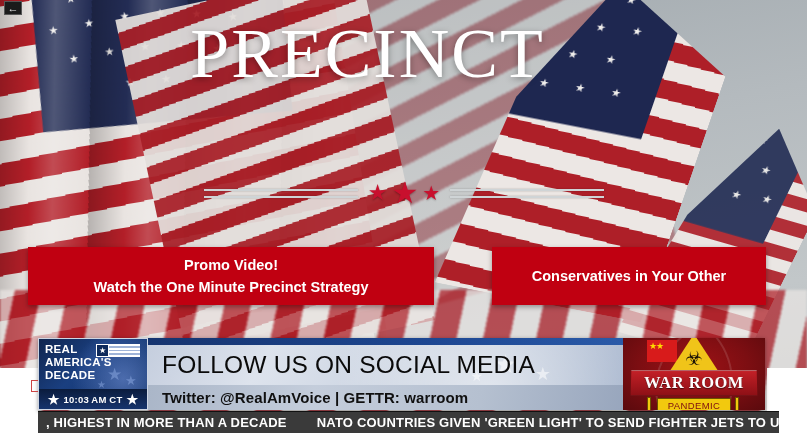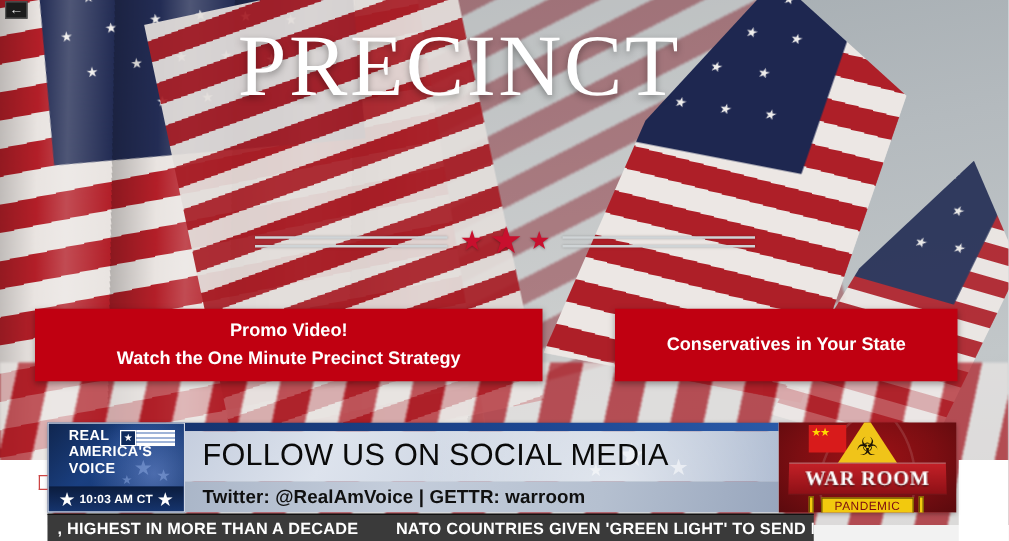--- a/index.html
+++ b/index.html
@@ -269,21 +269,21 @@
     position:absolute;
     color:rgba(150,180,235,.45);
     font-size:20px;
     line-height:20px;
   }
   #netLogo .logoTop .gs1 { left:68px; top:26px; font-size:17px; }
   #netLogo .logoTop .gs2 { left:86px; top:32px; font-size:13px; }
   #netLogo .logoTop .gs3 { left:58px; top:36px; font-size:10px; }
   #netLogo .brandTxt {
     position:absolute;
-    left:16px; top:4px;
+    left:6px; top:4px;
     color:#ffffff;
     font-weight:bold;
     font-size:11.5px;
     line-height:13px;
     letter-spacing:.3px;
     text-align:left;
   }
   #netLogo .flagMark {
     position:absolute;
     left:57px; top:5px;
@@ -457,21 +457,21 @@
     background:#f2c90e;
     border:1px solid #6b5300;
   }
   #wrLogo .tickL { left:24px; }
   #wrLogo .tickR { left:112px; }
 
   
   #ticker {
     position:absolute;
     left:38px; top:411px;
-    width:613px; height:22px;
+    width:741px; height:22px;
     background:#3a3a3a;
     color:#ffffff;
     display:flex;
     align-items:center;
     gap:30px;
     padding-left:8px;
     font-size:13px;
     font-weight:bold;
     letter-spacing:.2px;
     white-space:nowrap;
@@ -603,36 +603,36 @@
       </div>
       <div class="rule"></div>
     </div>
 
     <div class="cta" id="ctaLeft">
       <span>Promo Video!</span>
       <span>Watch the One Minute Precinct Strategy</span>
     </div>
 
     <div class="cta" id="ctaRight">
-      <span>Conservatives in Your State</span>
+      <span>Conservatives in Your Other</span>
     </div>
 
   </div>
 
   <div id="lowerThird">
 
     <div id="netLogo">
       <div class="logoTop">
         <span class="ghostStar gs1">★</span>
         <span class="ghostStar gs2">★</span>
         <span class="ghostStar gs3">★</span>
         <div class="brandTxt">
           <div>REAL</div>
           <div>AMERICA'S</div>
-          <div>VOICE</div>
+          <div>DECADE</div>
         </div>
         <div class="flagMark">
           <div class="fm-canton">★</div>
           <div class="fm-stripes"></div>
         </div>
       </div>
       <div class="logoBot">
         <span class="clockStar">★</span>
         <span>10:03 AM CT</span>
         <span class="clockStar">★</span>

